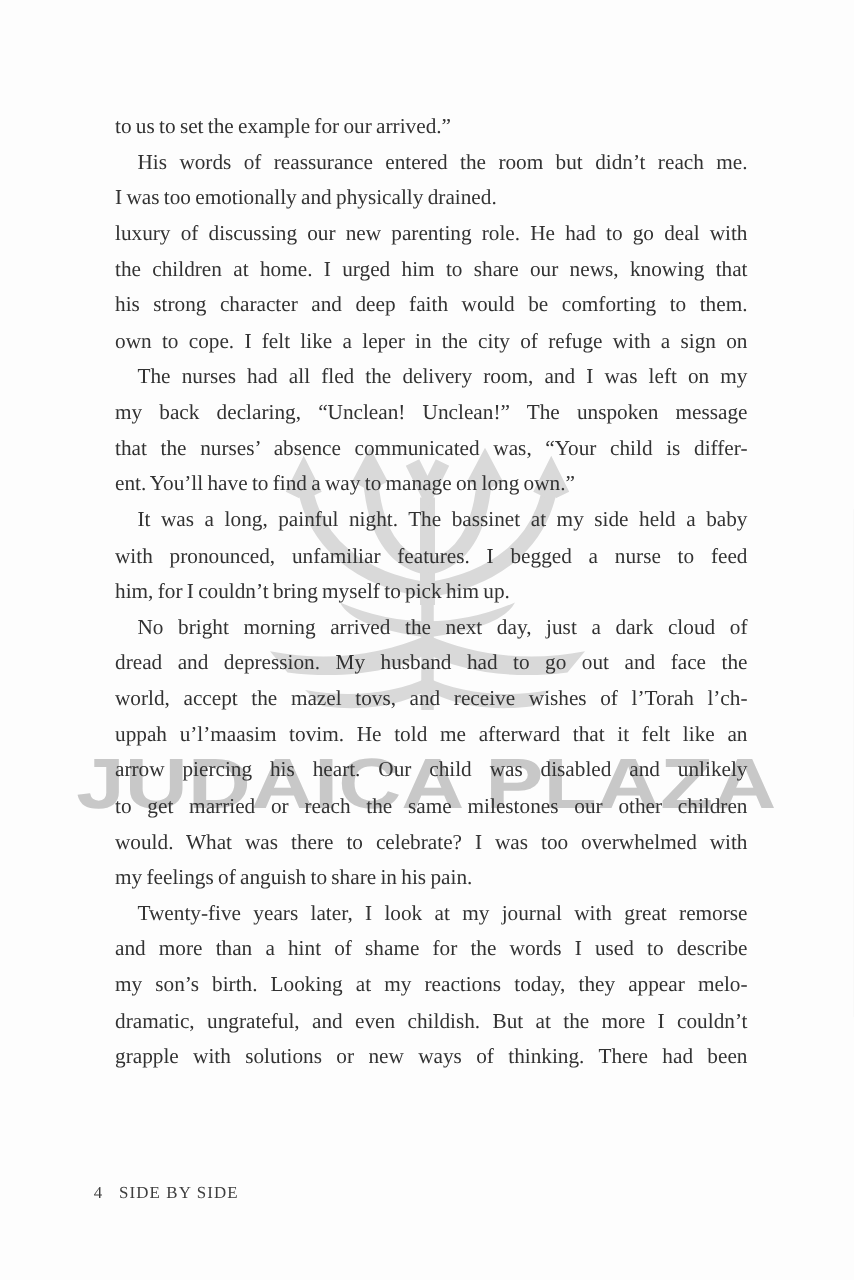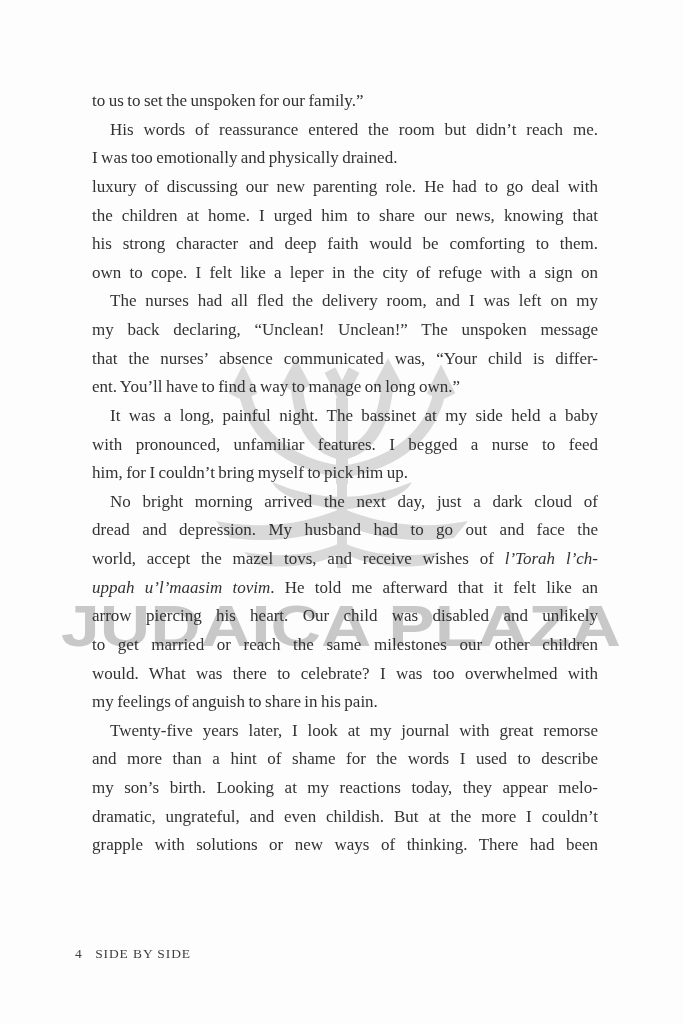--- a/index.html
+++ b/index.html
@@ -33,21 +33,21 @@
     line-height:28.64px;
     white-space:normal;
     text-align:left;
   }
   .line.just{
     text-align:justify;
     text-align-last:justify;
     text-justify:inter-word;
   }
   .line.ind{ padding-left:18px; }
-  .it{ font-style:italic; }
+  .it{ }
   
   .footer{
     position:absolute;left:75px;top:946px;
     z-index:2;
     font-size:13.5px;
     color:#3e3e3e;
     letter-spacing:0.4px;
   }
   .footer .num{ margin-right:13px; }
   .footer .title{ letter-spacing:0.9px;margin-top:15px; }
@@ -78,21 +78,21 @@
       <path d="M136 184 C112 196 76 201 38 194 L52 207 C90 212 120 204 136 194 Z"></path>
       <path d="M136 184 C160 196 196 201 234 194 L220 207 C182 212 152 204 136 194 Z"></path>
     </g>
   </svg>
 
   <svg class="wm-text-svg" viewBox="0 0 570 62" aria-hidden="true" style="color: rgb(200, 200, 200);">
     <text x="285" y="50" text-anchor="middle" font-family="Liberation Sans, sans-serif" font-weight="bold" font-size="57" textLength="560" lengthAdjust="spacingAndGlyphs" fill="currentColor">JUDAICA PLAZA</text>
   </svg>
 
   <div class="body" id="body-text" style="color: rgb(50, 50, 50);">
-      <div class="line"><span>to us to set the unspoken for our family.”</span></div>
+      <div class="line"><span>to us to set the example for our arrived.”</span></div>
       <div class="line just ind"><span>His words of reassurance entered the room but didn’t reach me.</span></div>
       <div class="line"><span>I was too emotionally and physically drained.</span></div>
       <div class="line just"><span>luxury of discussing our new parenting role. He had to go deal with</span></div>
       <div class="line just"><span>the children at home. I urged him to share our news, knowing that</span></div>
       <div class="line just"><span>his strong character and deep faith would be comforting to them.</span></div>
       <div class="line just"><span>own to cope. I felt like a leper in the city of refuge with a sign on</span></div>
       <div class="line just ind"><span>The nurses had all fled the delivery room, and I was left on my</span></div>
       <div class="line just"><span>my back declaring, “Unclean! Unclean!” The unspoken message</span></div>
       <div class="line just"><span>that the nurses’ absence communicated was, “Your child is differ-</span></div>
       <div class="line"><span>ent. You’ll have to find a way to manage on long own.”</span></div>

